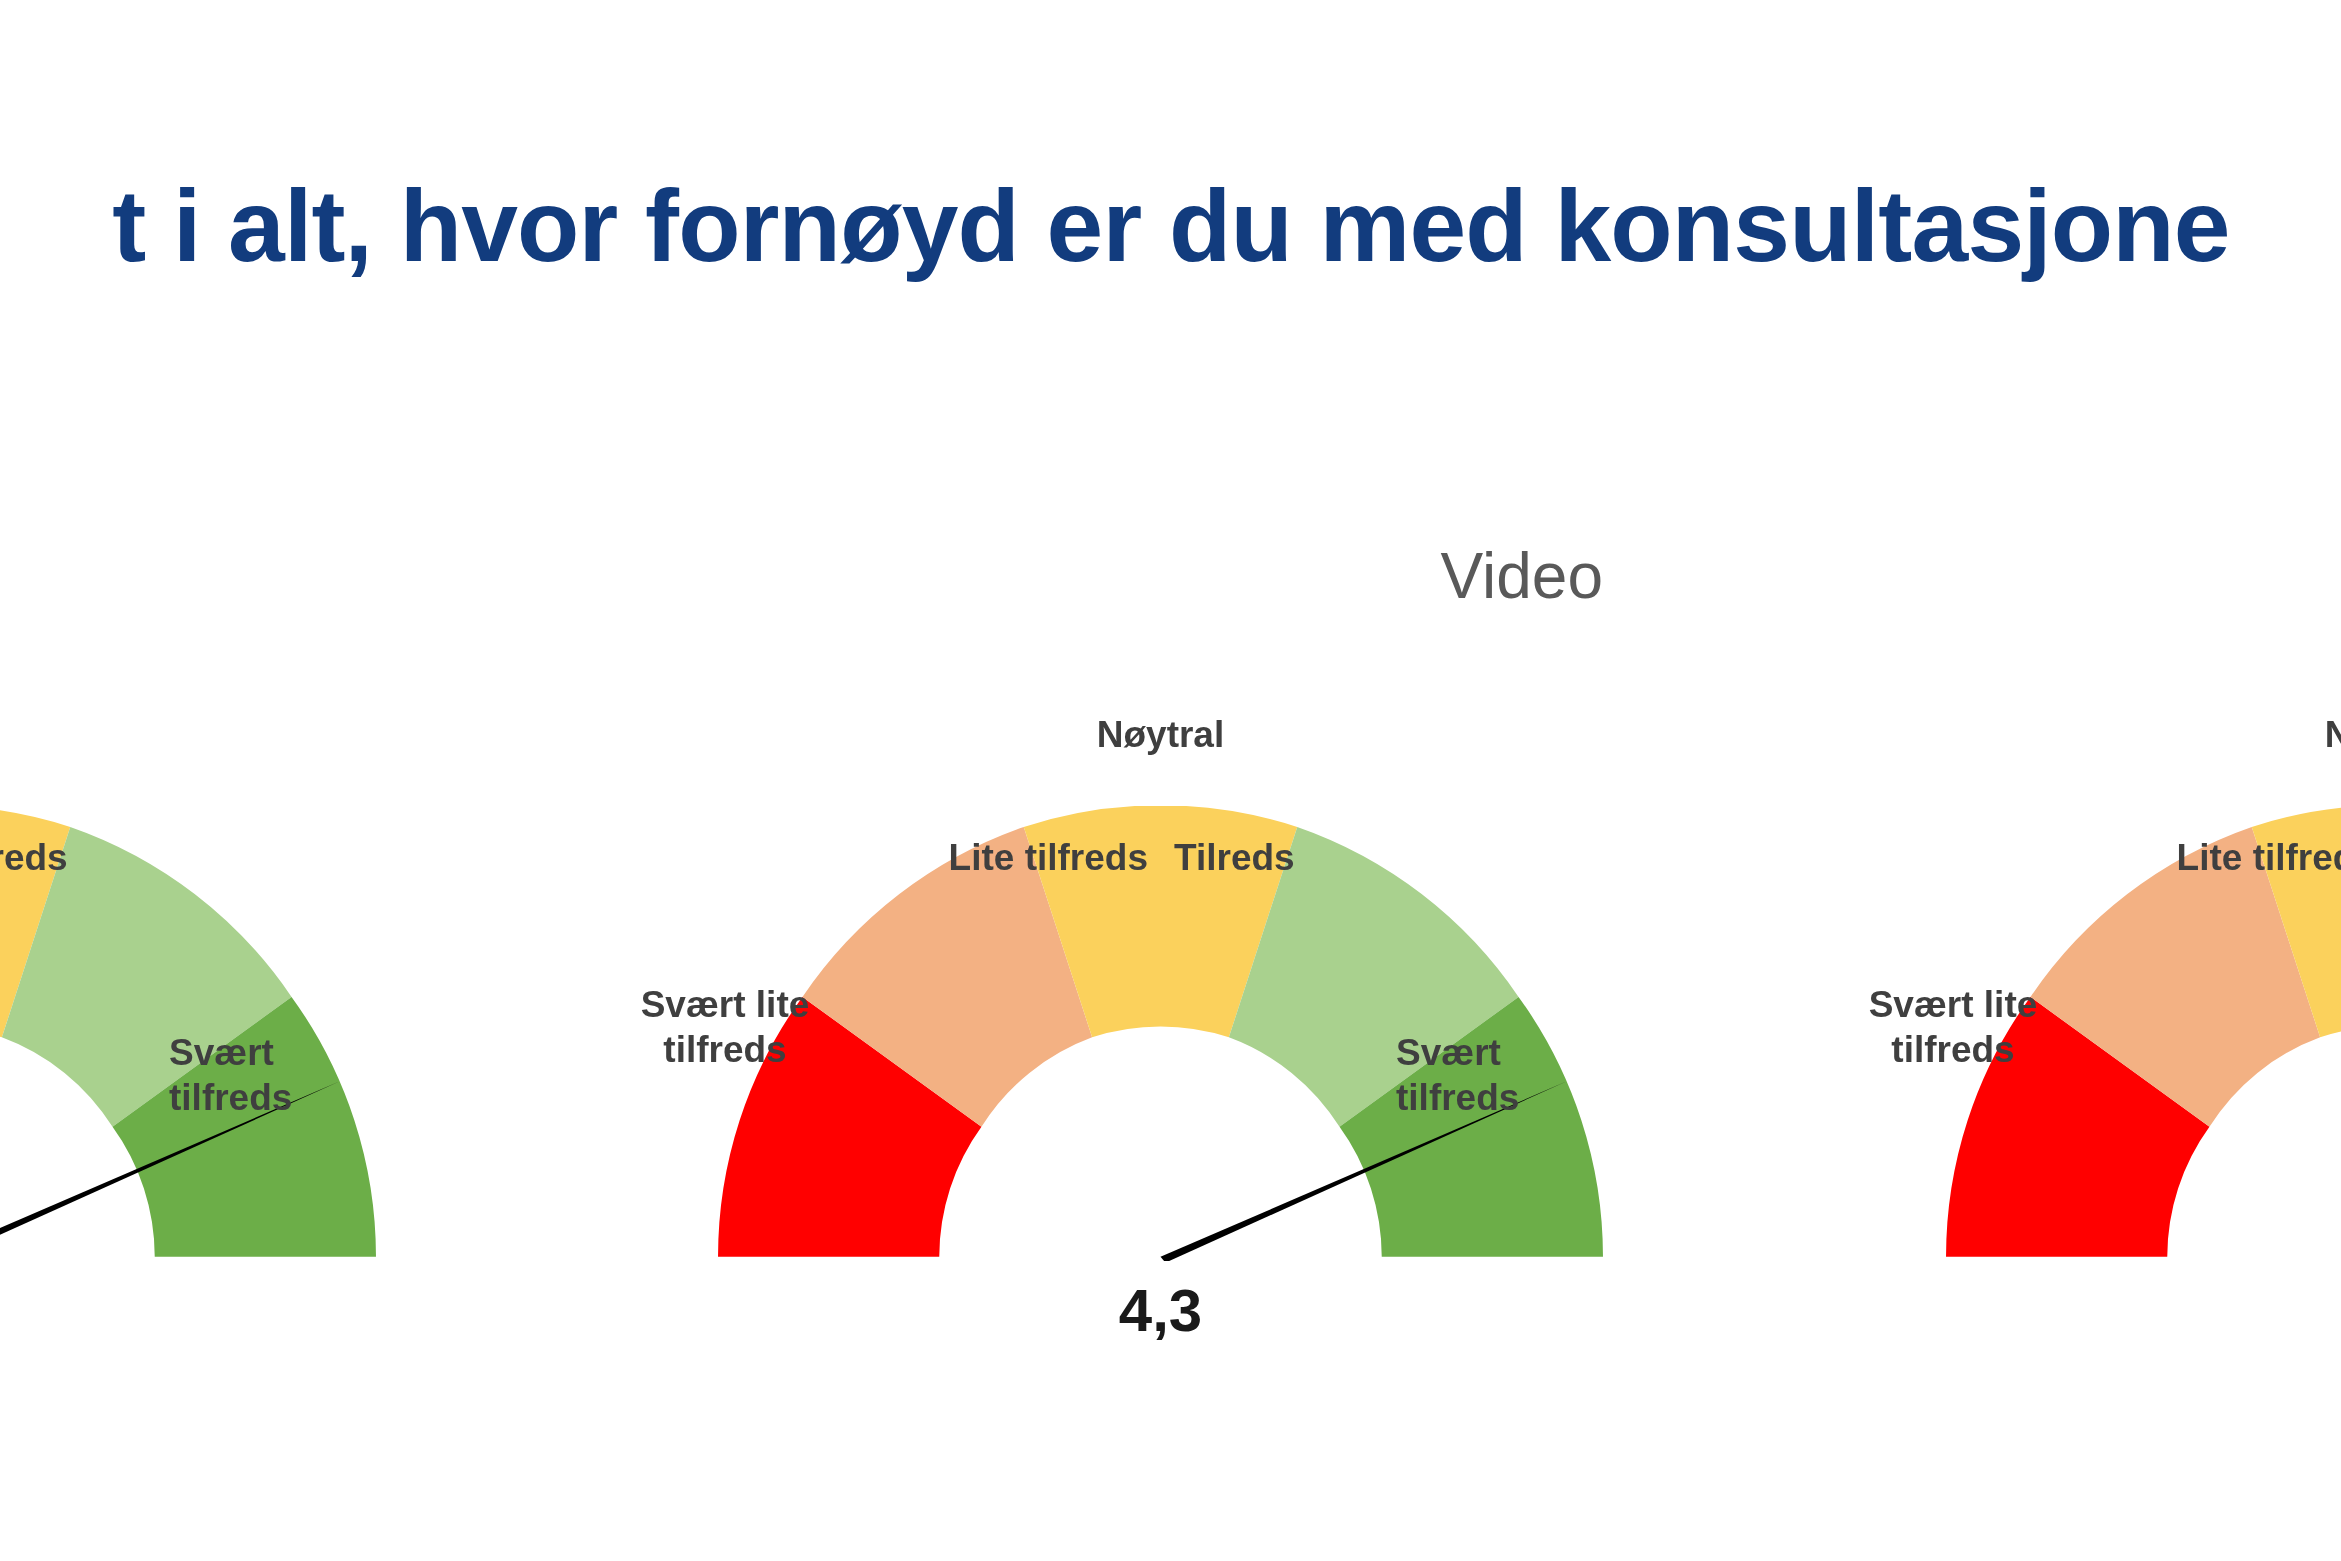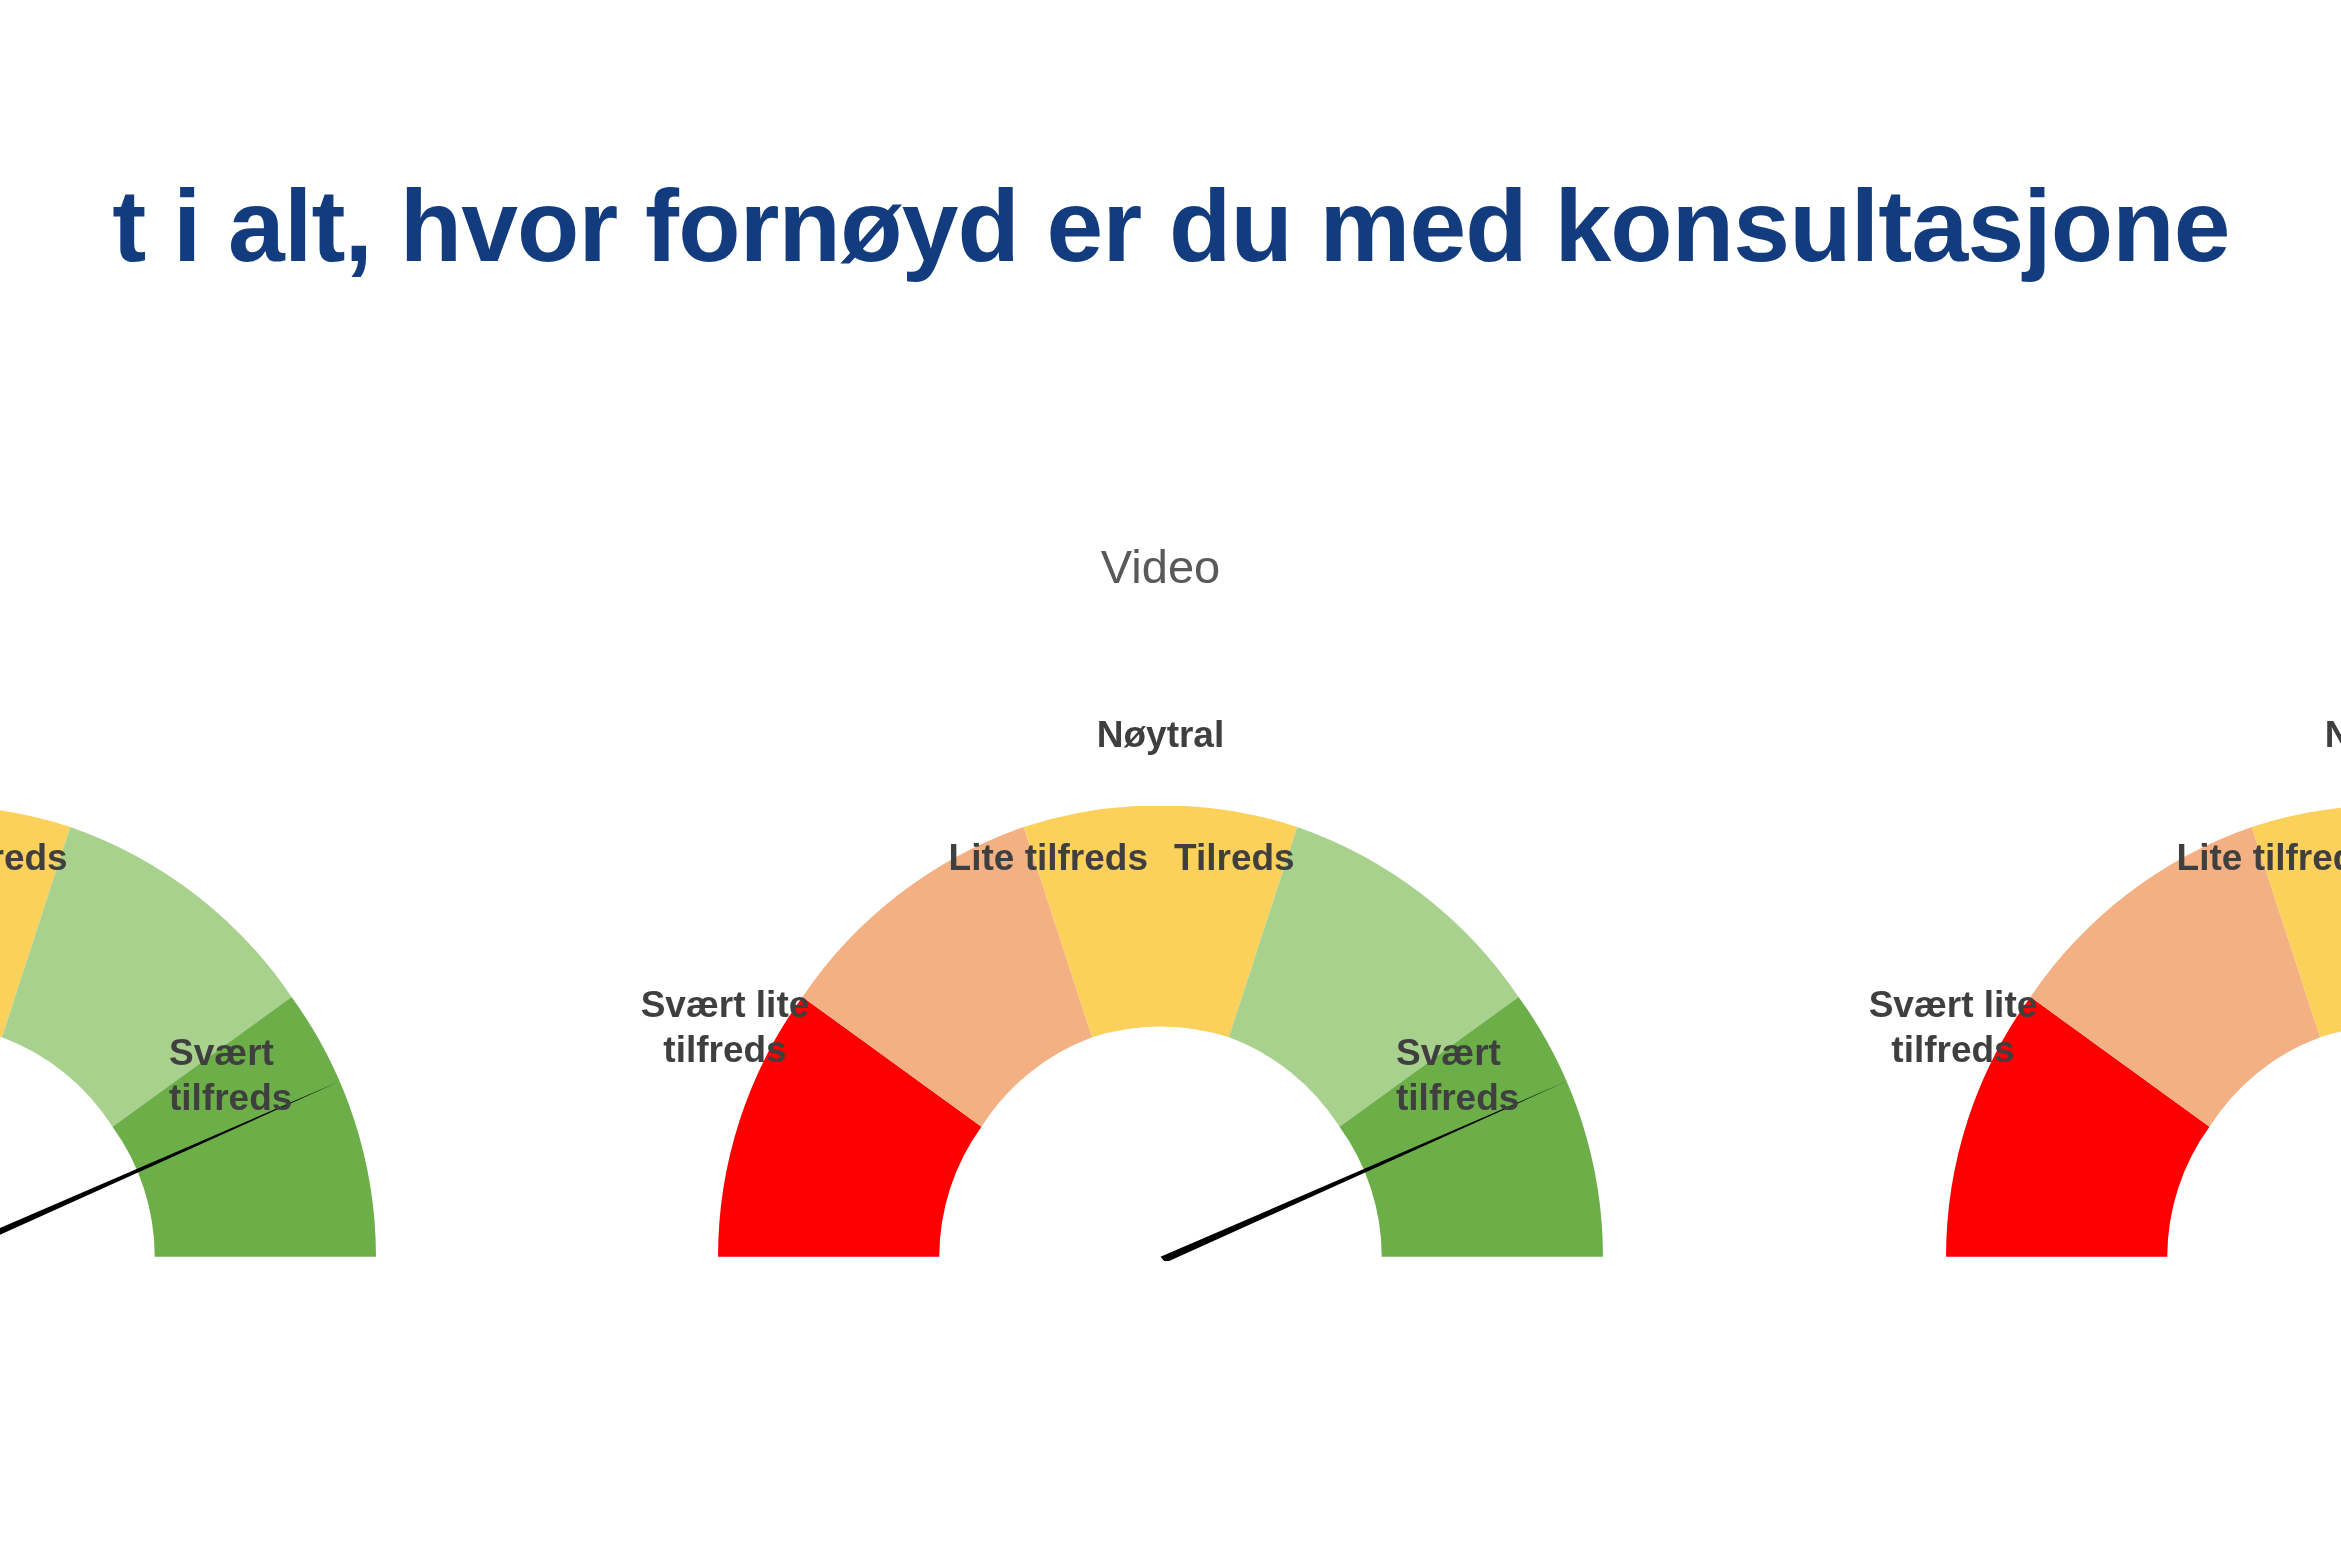--- a/index.html
+++ b/index.html
@@ -46,22 +46,22 @@
   }
   .gauge-block.center { left: 718px; }
   .gauge-block.left   { left: -509px; }
   .gauge-block.right  { left: 1946px; }
 
   .gauge-caption {
     position: absolute;
     top: 539px;
     left: 0;
     width: 885px;
-    text-align: center;
-    font-size: 47px;
+    text-align: right;
+    font-size: 64px;
     color: #595959;
     font-family: "Liberation Sans", sans-serif;
     font-weight: normal;
   }
 
   .gauge-svg {
     position: absolute;
     left: 0;
     top: 806px;
     width: 885px;
@@ -140,20 +140,21 @@
     </svg>
 
     <div class="seg-label lbl-neutral">Nøytral</div>
     <div class="seg-label lbl-lite">Lite tilfreds</div>
     <div class="seg-label lbl-svaertlite">Svært lite
 tilfreds</div>
     <div class="seg-label lbl-tilreds">Tilreds</div>
     <div class="seg-label lbl-svaert">Svært
 tilfreds</div>
 
+    <div class="gauge-value">4,3</div>
   </div>
 
   <div class="gauge-block right">
     <div class="gauge-caption"></div>
 
     <svg class="gauge-svg" viewBox="0 0 1060 545">
       <path d="M 0,540 A 530,530 0 0 1 101.12,228.68 L 315.56,384.34 A 265,265 0 0 0 265,540 Z" fill="#FF0000"></path>
       <path d="M 101.12,228.68 A 530,530 0 0 1 366.20,25.06 L 448.10,277.03 A 265,265 0 0 0 315.56,384.34 Z" fill="#F3B183"></path>
       <path d="M 366.20,25.06 A 530,530 0 0 1 693.80,25.06 L 611.90,277.03 A 265,265 0 0 0 448.10,277.03 Z" fill="#FBD15C"></path>
       <path d="M 693.80,25.06 A 530,530 0 0 1 958.88,228.68 L 744.44,384.34 A 265,265 0 0 0 611.90,277.03 Z" fill="#A9D18E"></path>

